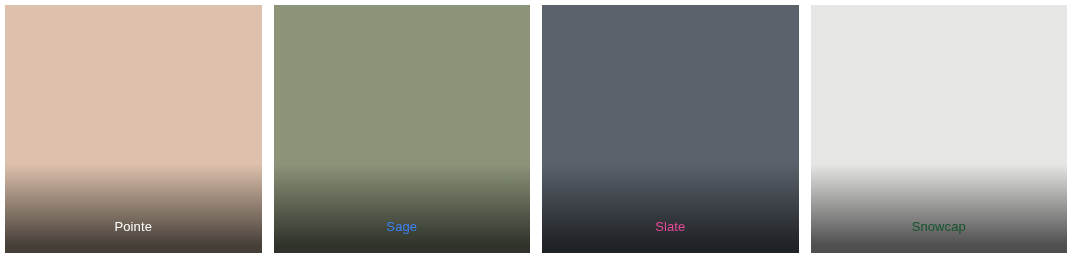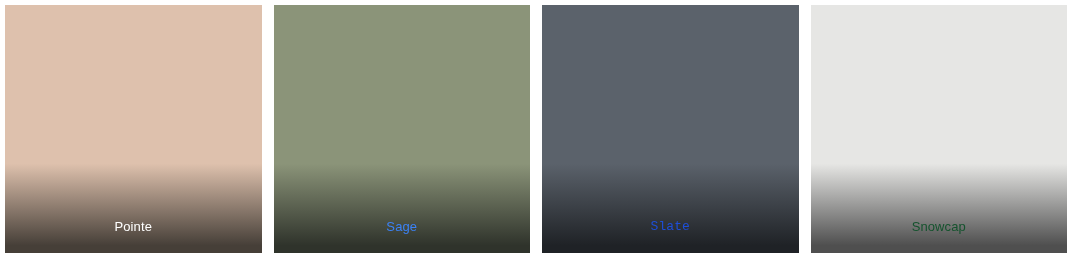--- a/index.html
+++ b/index.html
@@ -64,21 +64,21 @@
     <div class="swatch-label" style="color: rgb(255, 255, 255);">Pointe</div>
   </div>
 
   <div class="swatch-card">
     <div class="swatch-fill" style="background: linear-gradient(rgb(139, 148, 121) 0%, rgb(139, 148, 121) 64%, rgb(47, 51, 43) 97%, rgb(47, 51, 43) 100%);"></div>
     <div class="swatch-label" style="color: #3b82f6;">Sage</div>
   </div>
 
   <div class="swatch-card">
     <div class="swatch-fill" style="background: linear-gradient(rgb(91, 98, 107) 0%, rgb(91, 98, 107) 64%, rgb(31, 34, 38) 97%, rgb(31, 34, 38) 100%);"></div>
-    <div class="swatch-label" style="color: #1d4ed8; font-family: Liberation Mono, monospace;">Slate</div>
+    <div class="swatch-label" style="color: #ec4899;">Slate</div>
   </div>
 
   <div class="swatch-card">
     <div class="swatch-fill" style="background: linear-gradient(rgb(230, 230, 228) 0%, rgb(230, 230, 228) 64%, rgb(79, 79, 79) 97%, rgb(79, 79, 79) 100%);"></div>
     <div class="swatch-label" style="color: #14532d;">Snowcap</div>
   </div>
 
 </div>
 
 </body></html>

